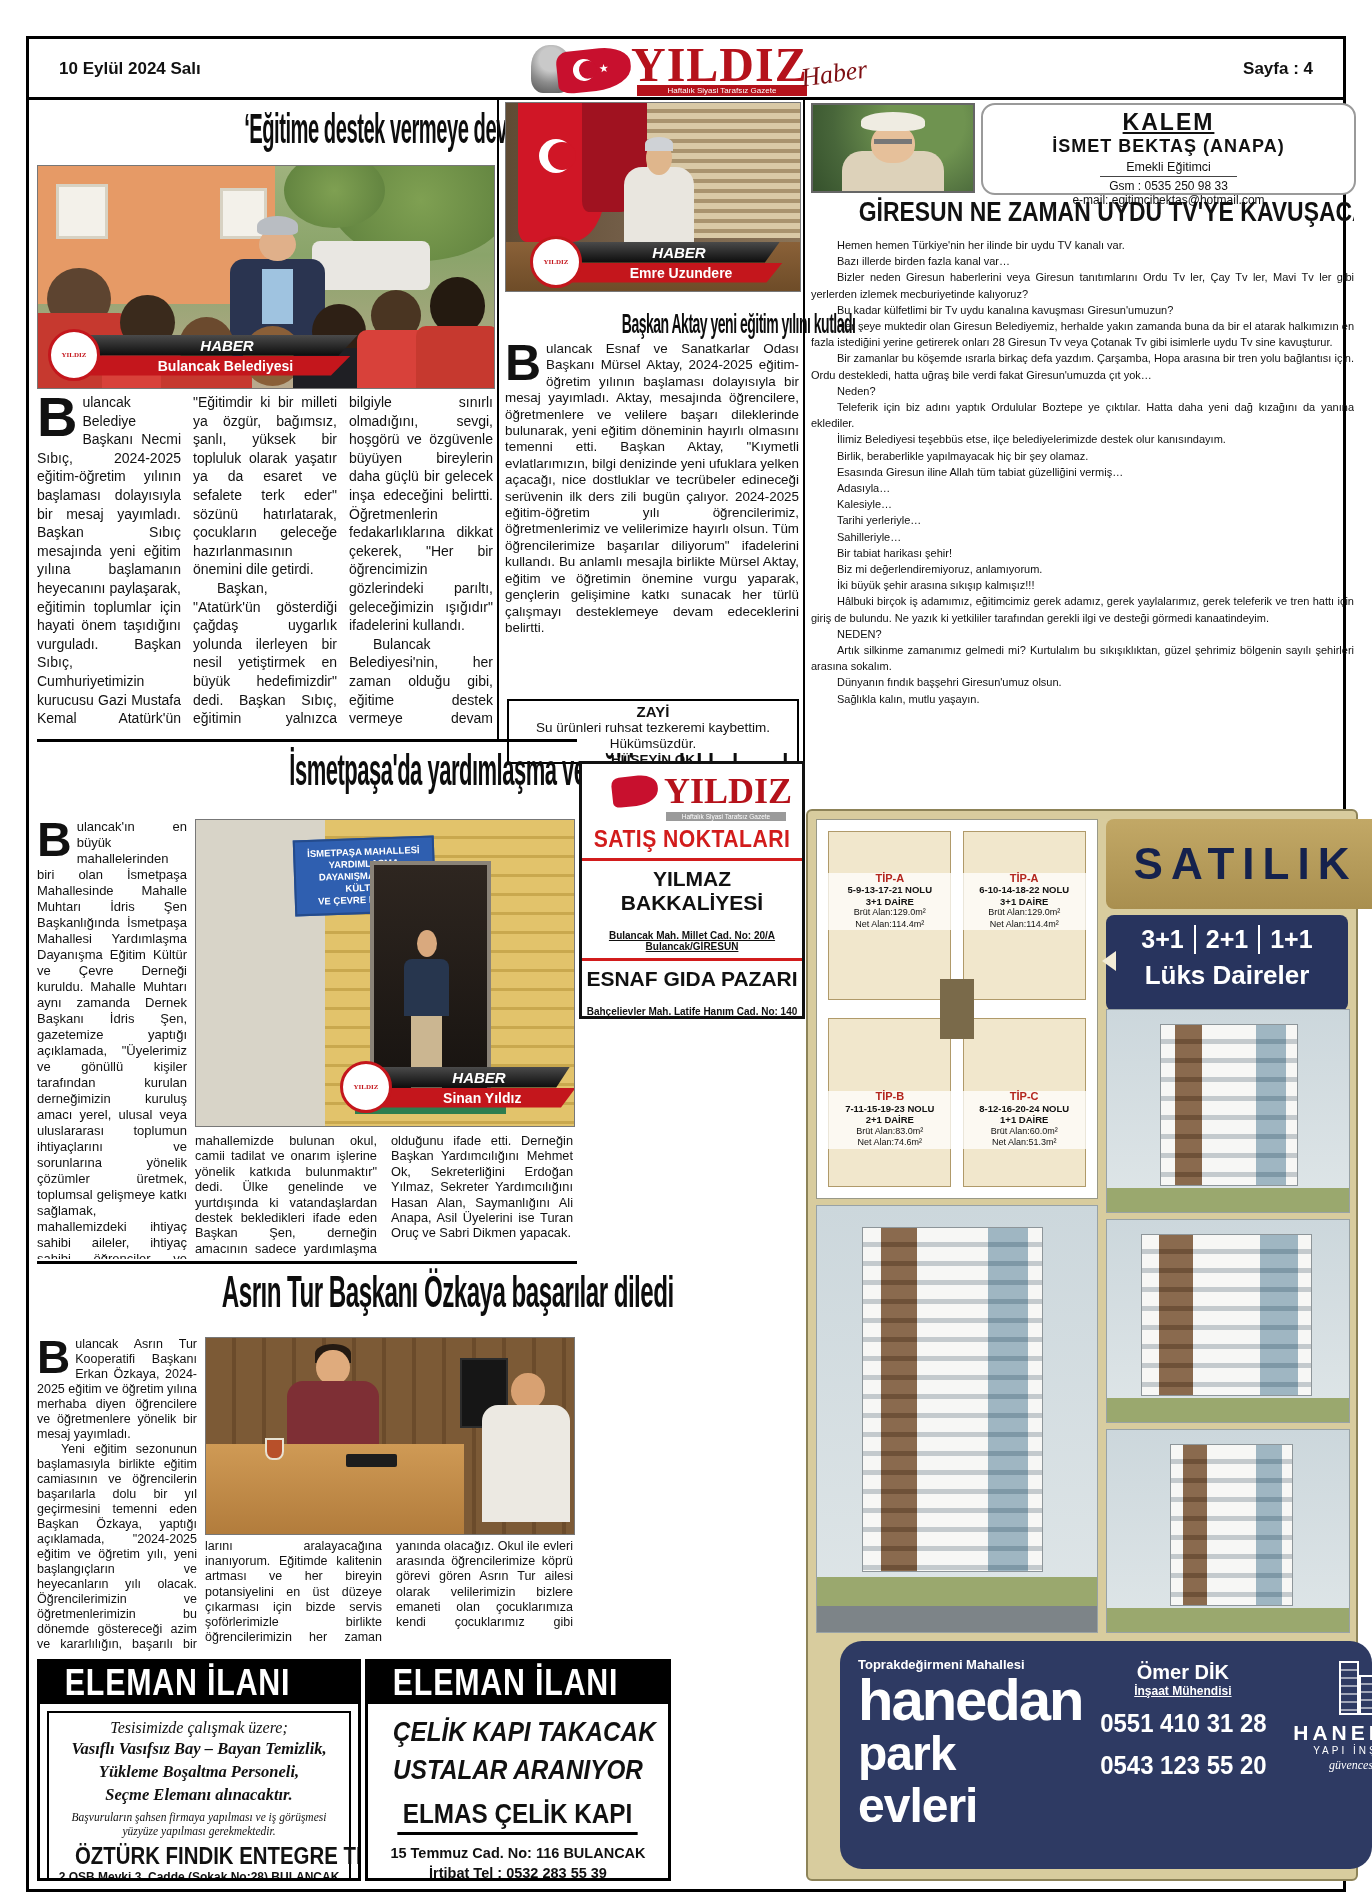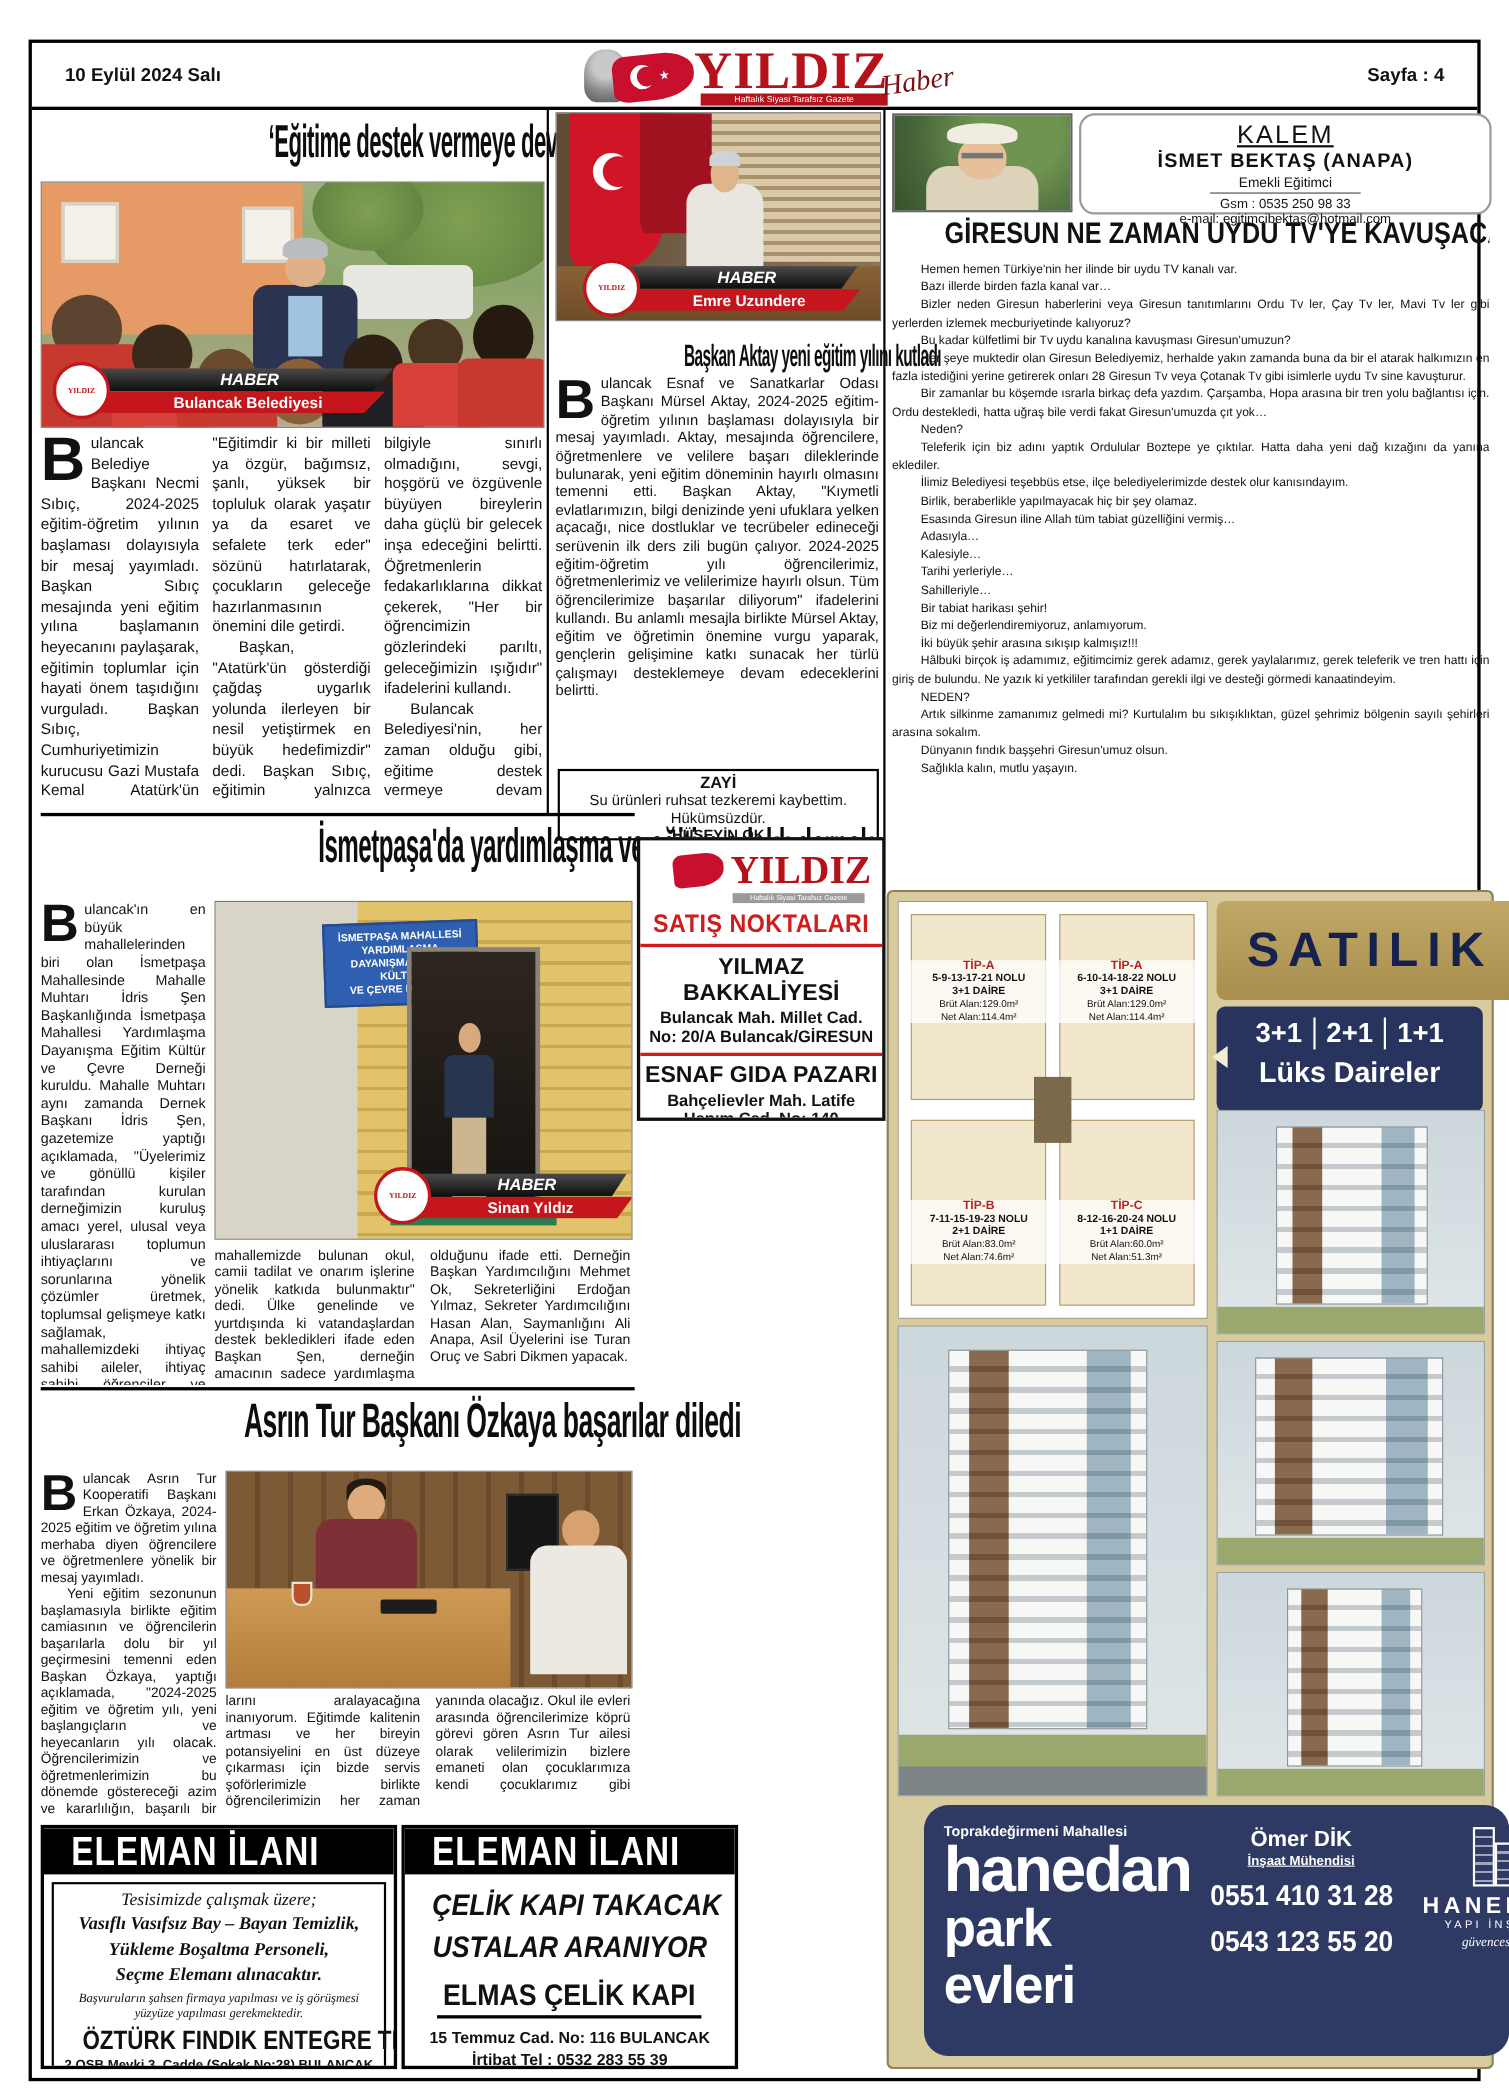--- a/index.html
+++ b/index.html
@@ -77,21 +77,21 @@
   .p4 .kb{position:absolute;left:38%;bottom:34%;width:14%;height:7%;background:#1d1d1d;border-radius:2px;}
   .p4 .mon{position:absolute;right:18%;top:10%;width:12%;height:34%;background:#161616;border:2px solid #2c2c2c;}
   .p4 .m1f{position:absolute;left:30%;top:6%;width:9%;height:18%;background:#dfab7d;border-radius:50%;}
   .p4 .m1h{position:absolute;left:29.5%;top:3%;width:10%;height:10%;background:#241a12;border-radius:50% 50% 0 0;}
   .p4 .m1t{position:absolute;left:22%;top:22%;width:25%;height:36%;background:#7e2f35;border-radius:16px 16px 0 0;}
   .p4 .m2f{position:absolute;right:8%;top:18%;width:9%;height:18%;background:#d8a172;border-radius:50%;}
   .p4 .m2t{position:absolute;right:1%;top:34%;width:24%;height:60%;background:#ece9e2;border-radius:16px 16px 0 0;}
   .p4 .tea{position:absolute;left:16%;bottom:38%;width:4%;height:9%;background:#b8502a;border-radius:0 0 40% 40%;border:2px solid #e8e2d2;}
   
   .kbox{position:absolute;border:2px solid #9a9a9a;border-radius:14px;background:#fff;text-align:center;padding-top:4px;}
-  .kbox .t1{font-size:23px;font-weight:normal;text-decoration:underline;letter-spacing:2px;}
+  .kbox .t1{font-size:23px;font-weight:bold;text-decoration:underline;letter-spacing:2px;}
   .kbox .t2{font-size:18px;font-weight:bold;letter-spacing:1px;}
   .kbox .t3{font-size:12.5px;border-bottom:1.5px solid #444;display:inline-block;padding:0 26px 2px;}
   .kbox .t4{font-size:12px;margin-top:2px;}
   .kbox .t5{font-size:12px;}
   .kphoto{position:absolute;border:2px solid #666;background:radial-gradient(circle at 70% 20%,#6f9350 0 30%,#48663a 70%,#35512c 100%);overflow:hidden;}
   .kphoto .coat{position:absolute;left:18%;bottom:0;width:64%;height:46%;background:#ddd2ba;border-radius:20px 20px 0 0;}
   .kphoto .face{position:absolute;left:36%;top:22%;width:28%;height:46%;background:#e6c09a;border-radius:50% 50% 45% 45%;}
   .kphoto .cap{position:absolute;left:30%;top:8%;width:40%;height:22%;background:#efece2;border-radius:50% 50% 30% 30%;}
   .kphoto .gl{position:absolute;left:38%;top:40%;width:24%;height:5%;background:#777;}
   .khl{white-space:nowrap;text-align:center;}
@@ -104,21 +104,21 @@
   .zayi .zn{font-weight:bold;}
   
   .satis{border:3px solid #111;background:#fff;text-align:center;}
   .satis .logo{height:58px;position:relative;margin-top:4px;}
   .satis .lflag{position:absolute;left:30px;top:8px;width:46px;height:30px;background:#c8102e;border-radius:8px 40% 50% 16%;transform:rotate(-6deg);}
   .satis .ltitle{position:absolute;left:82px;top:2px;font-family:"Liberation Serif",serif;font-weight:bold;font-size:36px;color:#b5121b;}
   .satis .ltag{position:absolute;left:84px;top:44px;width:120px;background:#9a9a9a;color:#fff;font-size:6.5px;padding:1px 0;}
   .satis .st{color:#d21c1c;font-weight:bold;font-size:23px;letter-spacing:0.5px;transform:scaleX(.92);transform-origin:center;white-space:nowrap;}
   .satis .rline{height:3px;background:#d21c1c;margin:5px 0;}
   .satis .shop{font-weight:bold;font-size:21px;margin-top:6px;}
-  .satis .addr{font-size:15px;font-weight:bold;margin:2px 4px 6px;}
+  .satis .addr{font-size:10px;font-weight:bold;margin:15px 4px 6px;text-decoration:underline;}
   
   .eleman{border:3px solid #000;background:#fff;}
   .el-head{background:#000;color:#fff;text-align:left;}
   .el-head span{display:inline-block;font-weight:bold;font-size:37px;transform:scaleX(.82);transform-origin:center;white-space:nowrap;letter-spacing:1px;}
   .el-body{margin:7px;border:2px solid #000;padding:6px 4px;text-align:center;}
   .e1-intro{font-family:"Liberation Serif",serif;font-style:italic;font-size:16px;}
   .e1-b{font-family:"Liberation Serif",serif;font-style:italic;font-weight:bold;font-size:16.5px;line-height:23px;}
   .e1-note{font-family:"Liberation Serif",serif;font-style:italic;font-size:11.5px;line-height:14px;margin-top:4px;}
   .e1-co{font-weight:bold;font-size:24px;transform:scaleX(.85);transform-origin:center;white-space:nowrap;margin-top:4px;}
   .e1-ad{font-size:12px;font-weight:bold;}

